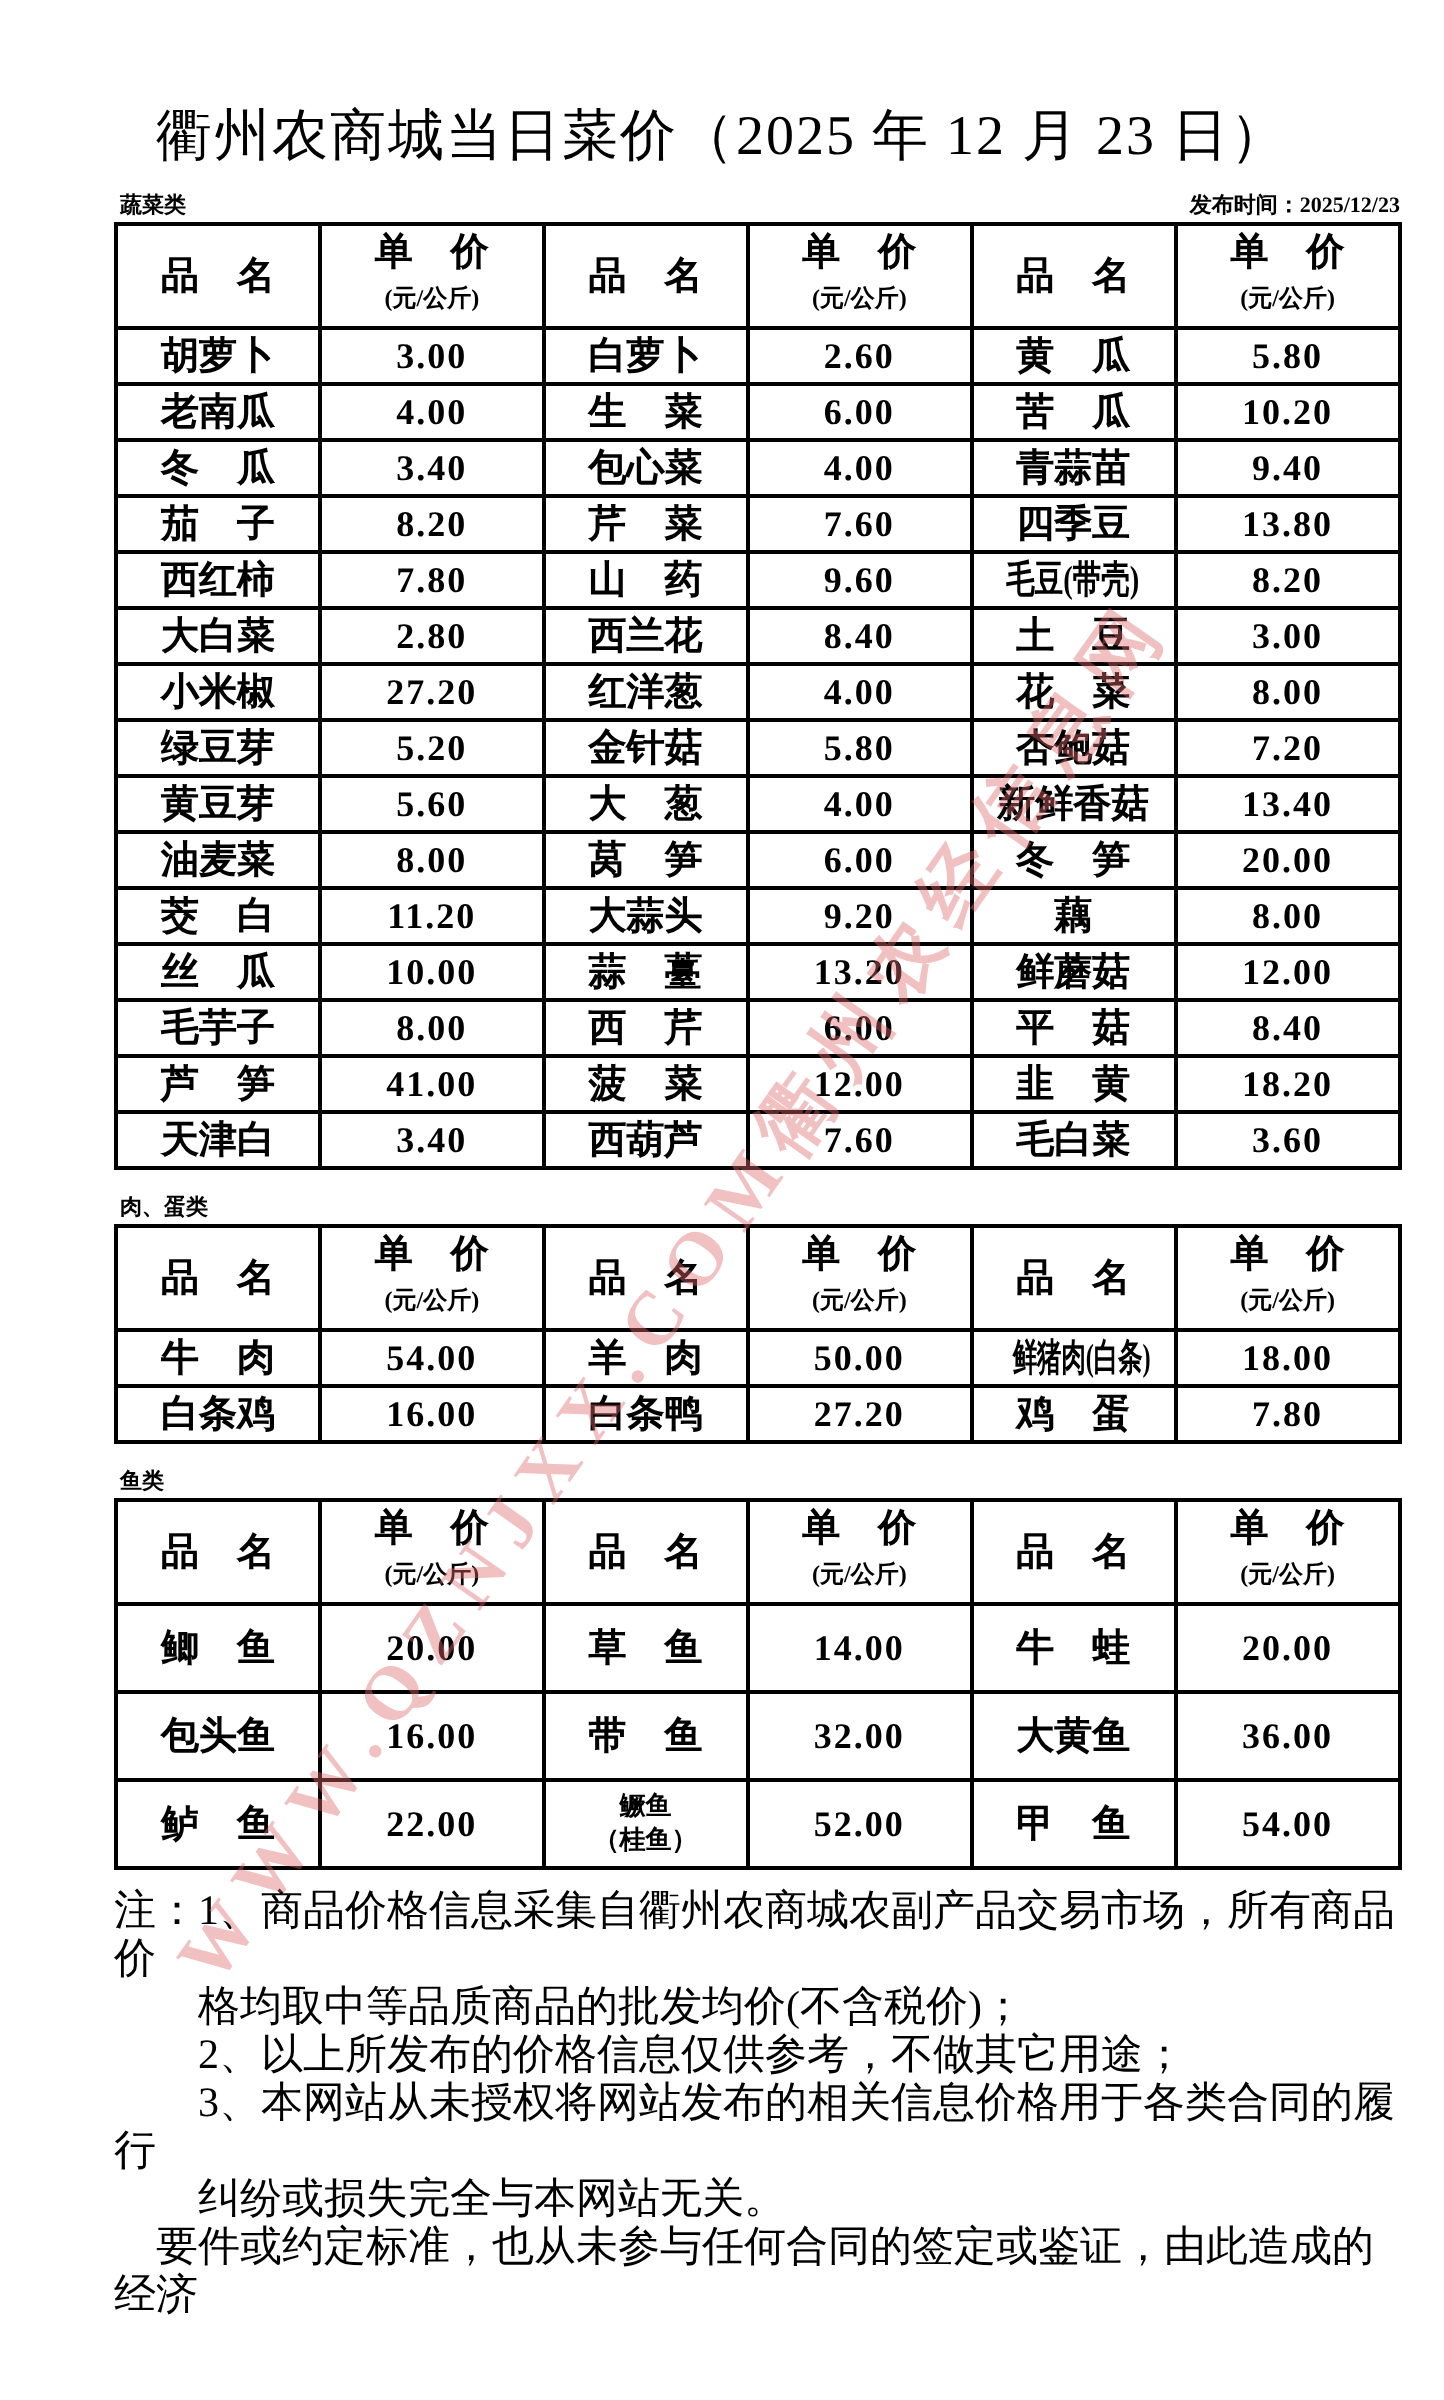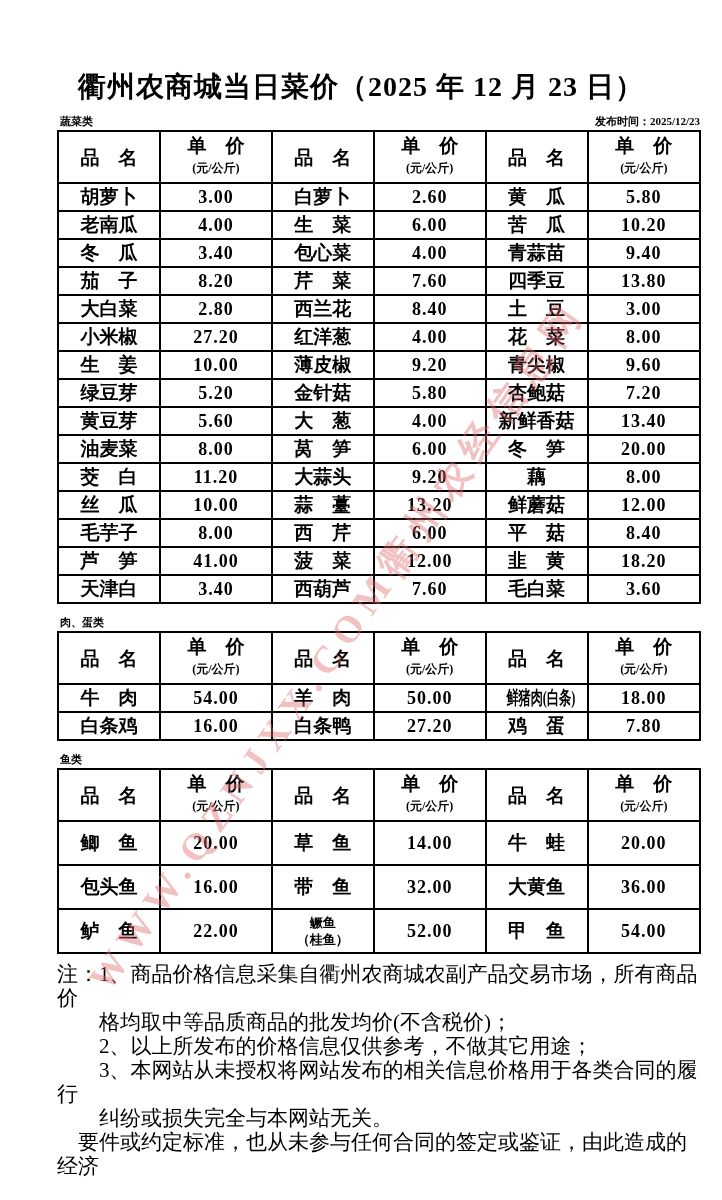--- a/index.html
+++ b/index.html
@@ -6,24 +6,24 @@
   .page{
     position:relative;
     width:722px;height:1200px;
     background:#ffffff;
     color:#000;
     overflow:hidden;
     font-family:"Liberation Serif","DejaVu Serif",serif;
   }
   .title{
     margin:0;
-    padding-top:68px;
+    padding-top:49px;
     text-align:center;
     font-size:28px;
-    font-weight:bold;
+    font-weight:normal;
     letter-spacing:1px;
   }
   .content{margin:8px 21px 0 57px;}
   .section-head{
     display:flex;
     justify-content:space-between;
     align-items:flex-end;
     font-size:11px;
     font-weight:bold;
     margin:0 1px 1px 3px;
@@ -127,42 +127,42 @@
           </tr>
           <tr>
             <td class="name">茄　子</td>
             <td class="price">8.20</td>
             <td class="name">芹　菜</td>
             <td class="price">7.60</td>
             <td class="name">四季豆</td>
             <td class="price">13.80</td>
           </tr>
           <tr>
+            <td class="name">西红柿</td>
+            <td class="price">7.80</td>
+            <td class="name">山　药</td>
+            <td class="price">9.60</td>
+            <td class="name"><span class="squeeze" style="transform: scaleX(0.75);">毛豆(带壳)</span></td>
+            <td class="price">8.20</td>
+          </tr>
+          <tr>
             <td class="name">大白菜</td>
             <td class="price">2.80</td>
             <td class="name">西兰花</td>
             <td class="price">8.40</td>
             <td class="name">土　豆</td>
             <td class="price">3.00</td>
           </tr>
           <tr>
             <td class="name">小米椒</td>
             <td class="price">27.20</td>
             <td class="name">红洋葱</td>
             <td class="price">4.00</td>
             <td class="name">花　菜</td>
             <td class="price">8.00</td>
-          </tr>
-          <tr>
-            <td class="name">生　姜</td>
-            <td class="price">10.00</td>
-            <td class="name">薄皮椒</td>
-            <td class="price">9.20</td>
-            <td class="name">青尖椒</td>
-            <td class="price">9.60</td>
           </tr>
           <tr>
             <td class="name">绿豆芽</td>
             <td class="price">5.20</td>
             <td class="name">金针菇</td>
             <td class="price">5.80</td>
             <td class="name">杏鲍菇</td>
             <td class="price">7.20</td>
           </tr>
           <tr>

